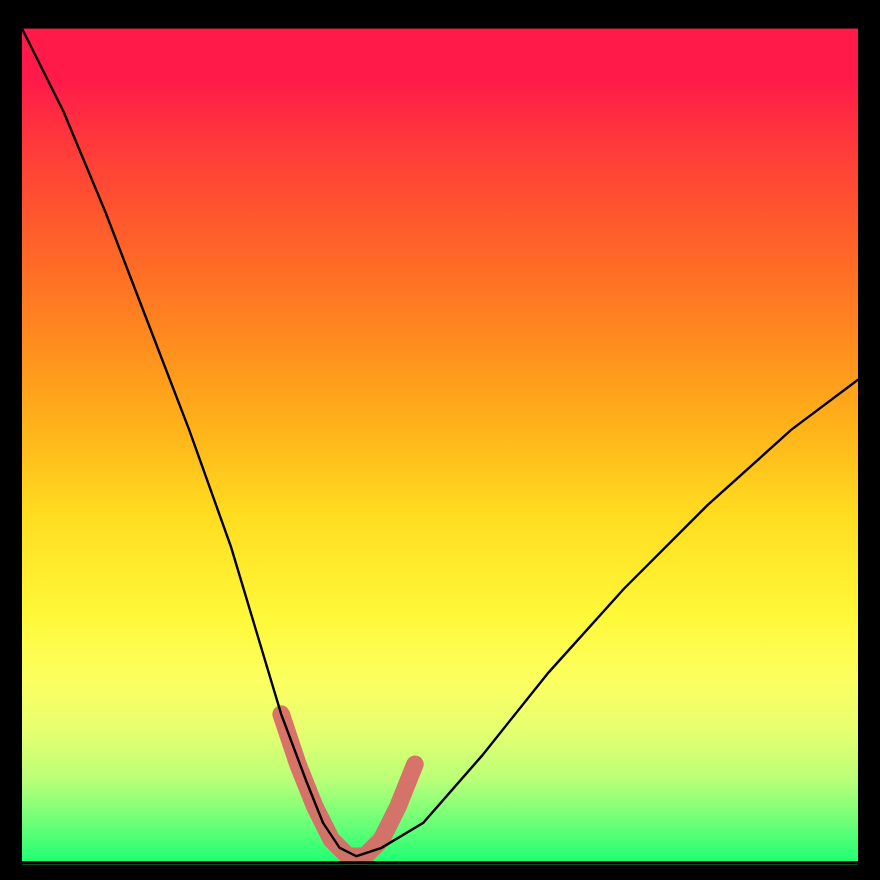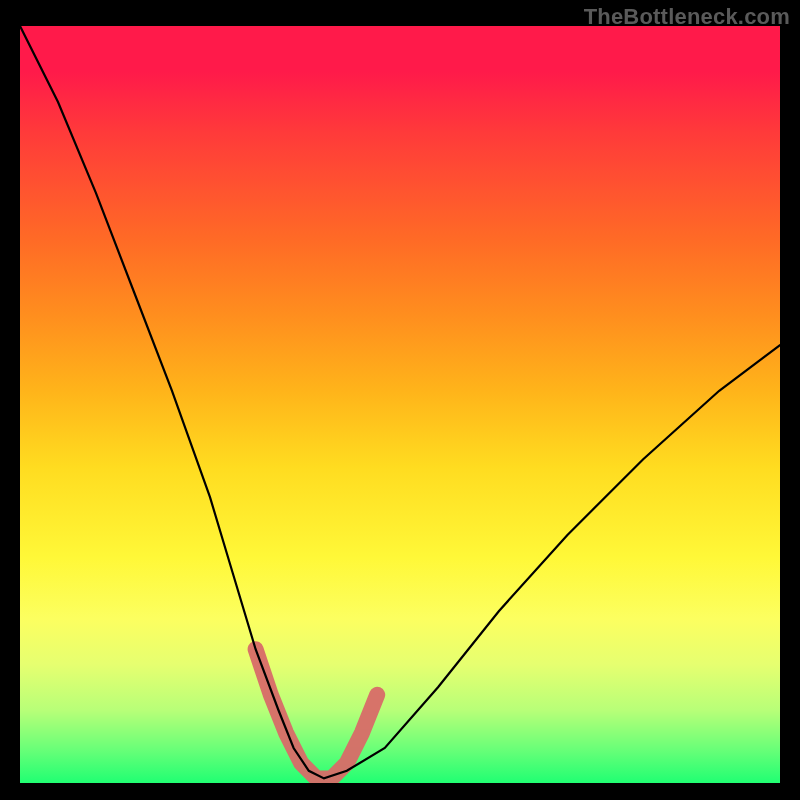--- a/index.html
+++ b/index.html
@@ -81,21 +81,20 @@
     fill: none;
     stroke: #000;
     stroke-width: 4;
   }
 </style>
 </head>
 <body>
 
 <div class="stage">
 
-  <div class="watermark">TheBottleneck.com</div>
 
   <div class="plot-frame">
     <div class="gradient"></div>
 
     <svg class="svg-layer" viewBox="0 0 760 760" preserveAspectRatio="none">
 
       <path class="highlight" d="M235.6 623.2 L250.8 668.8 L266.0 706.8 L281.2 737.2 L296.4 752.4 L311.6 752.4 L326.8 737.2 L342.0 706.8 L357.2 668.8"></path>
 
       <path class="v-path" d="M0.0 0.0 L38.0 76.0 L76.0 167.2 L114.0 266.0 L152.0 364.8 L190.0 471.2 L212.8 547.2 L235.6 623.2 L258.4 684.0 L273.6 722.0 L288.8 744.8 L304.0 752.4 L326.8 744.8 L364.8 722.0 L418.0 661.2 L478.8 585.2 L547.2 509.2 L623.2 433.2 L699.2 364.8 L760.0 319.2"></path>
 

